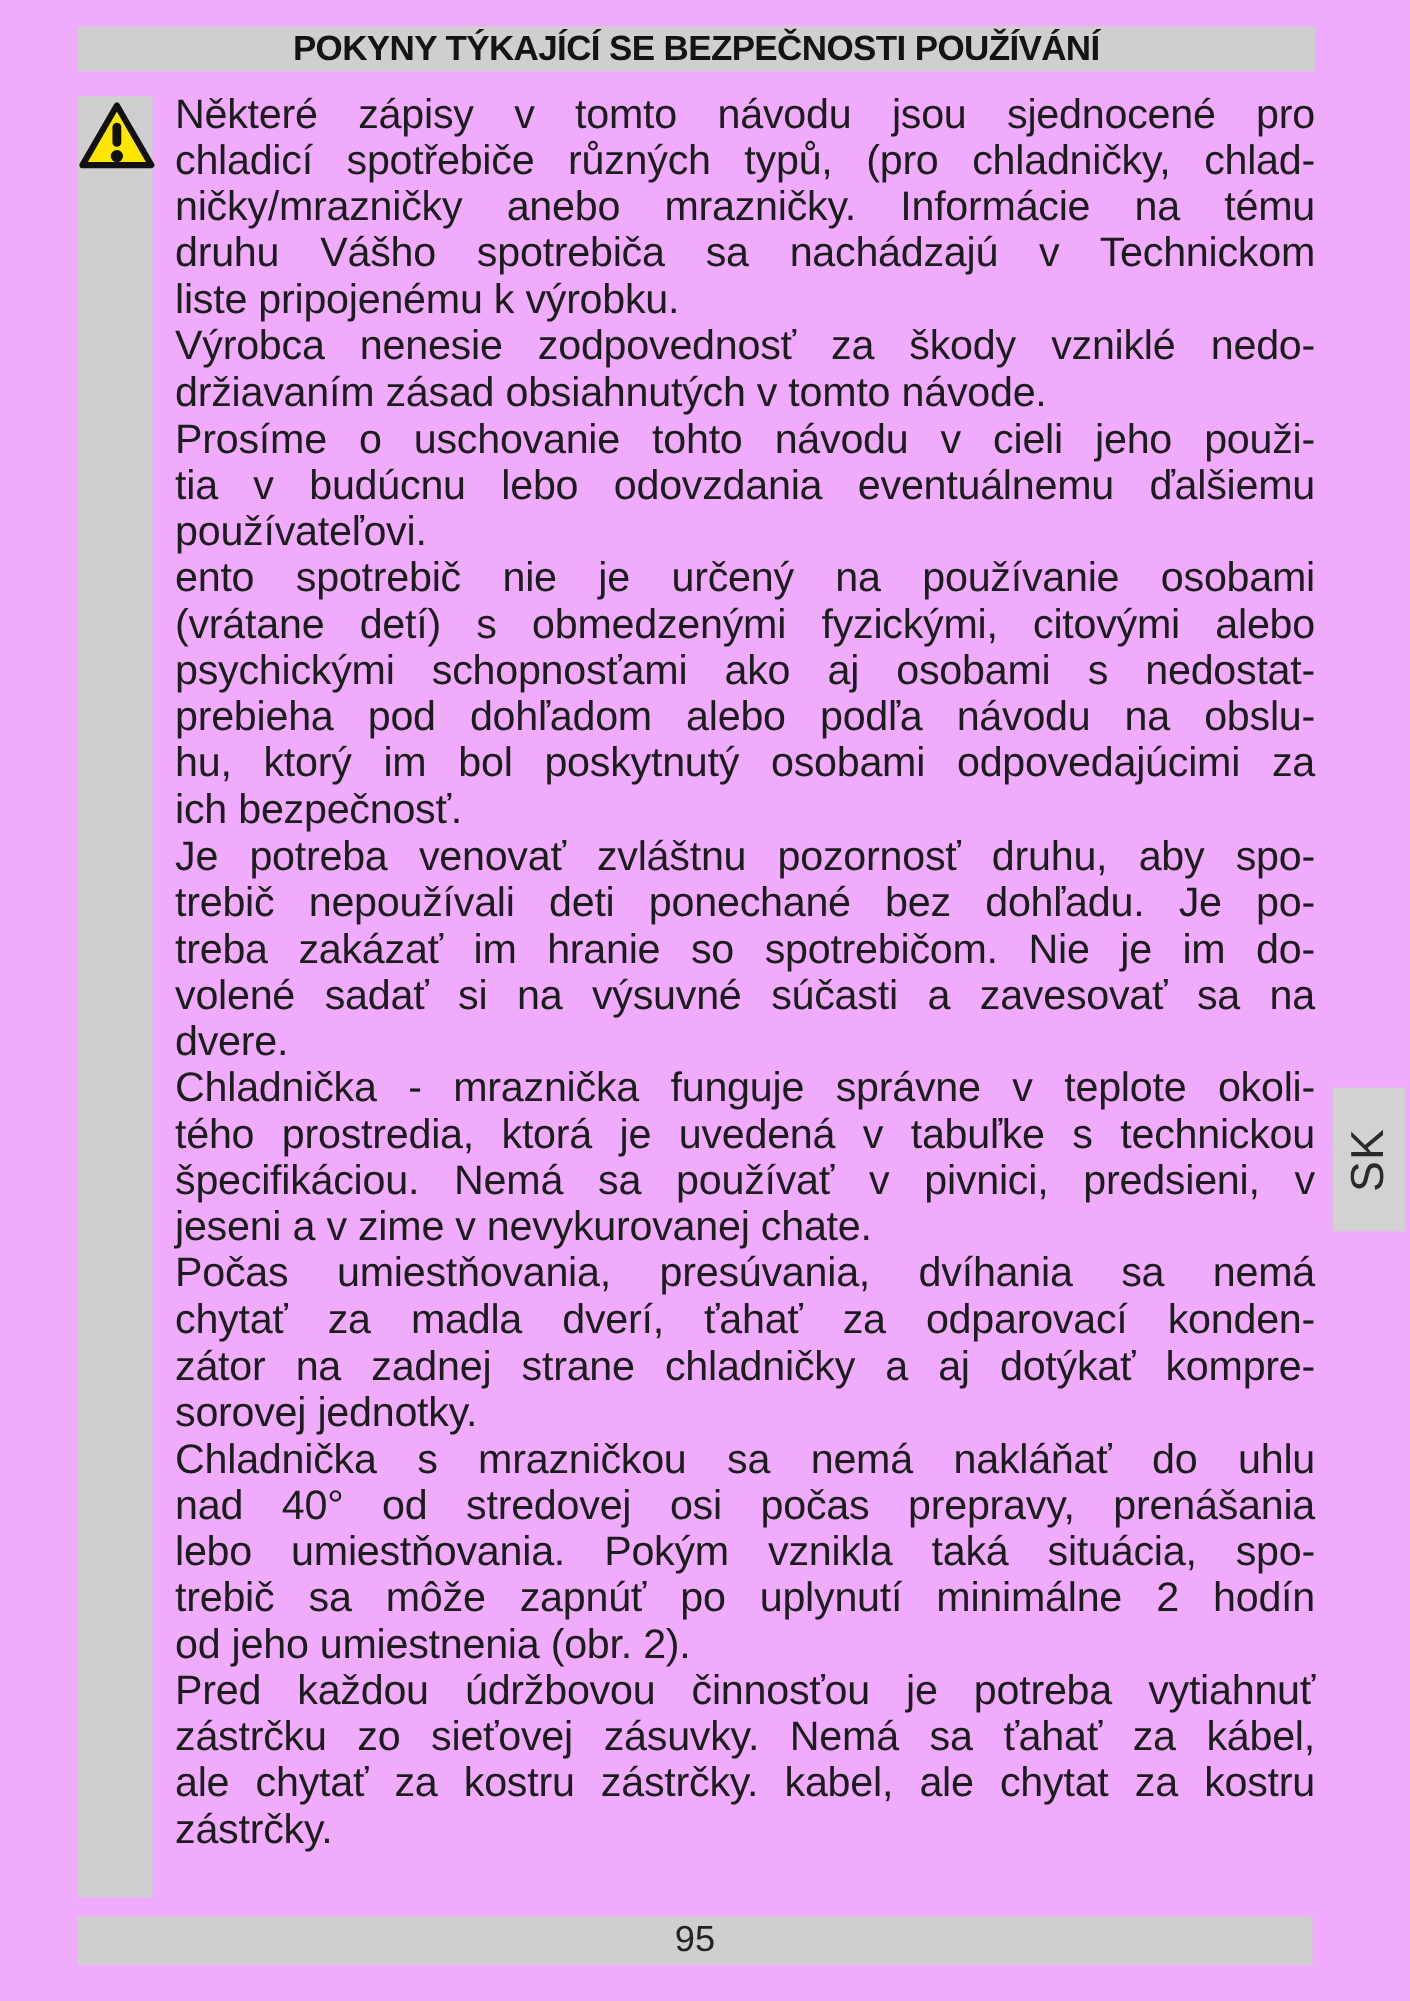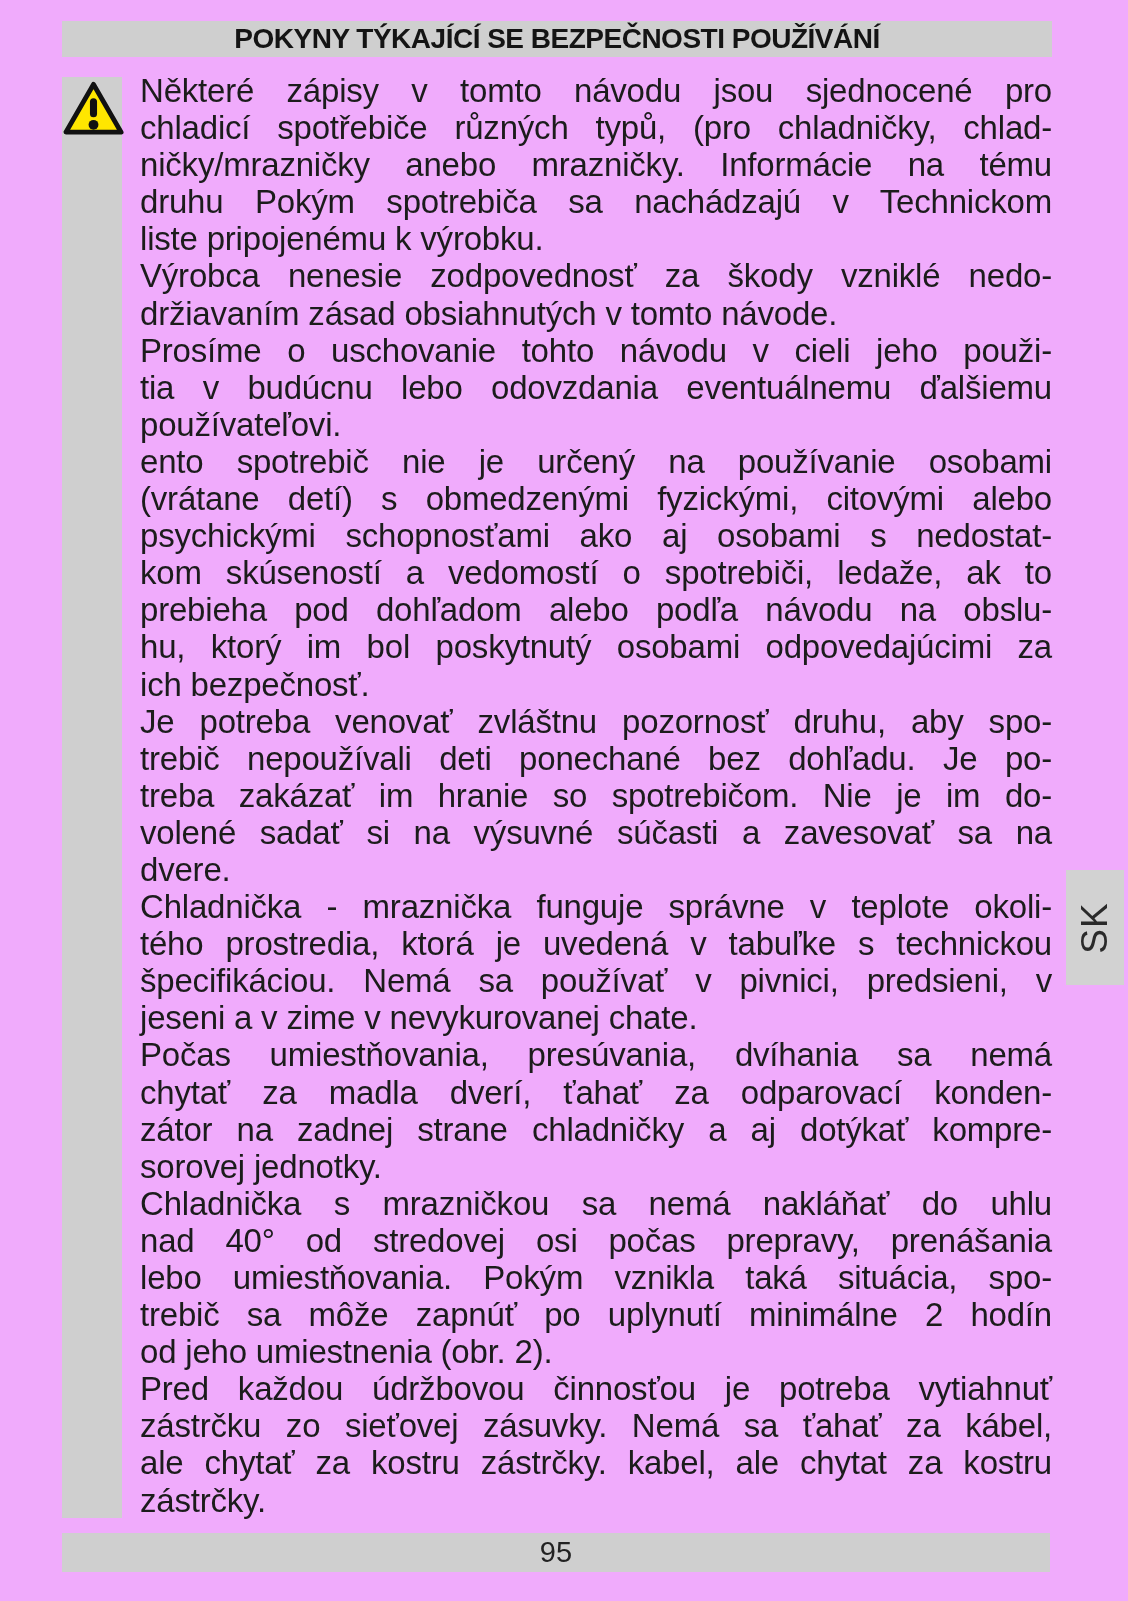--- a/index.html
+++ b/index.html
@@ -71,31 +71,30 @@
       <polygon points="32,6.5 60,55 4,55" fill="#ffe600" stroke="#111111" stroke-width="5" stroke-linejoin="round"></polygon>
       <rect x="28.4" y="20.5" width="7.2" height="19.5" rx="3.6" fill="#111111"></rect>
       <circle cx="32" cy="47.6" r="5" fill="#111111"></circle>
     </svg>
   </div>
 
   <div class="body-text">
       <div class="line">Některé zápisy v tomto návodu jsou sjednocené pro</div>
       <div class="line">chladicí spotřebiče různých typů, (pro chladničky, chlad-</div>
       <div class="line">ničky/mrazničky anebo mrazničky. Informácie na tému</div>
-      <div class="line">druhu Pokým spotrebiča sa nachádzajú v Technickom</div>
+      <div class="line">druhu Vášho spotrebiča sa nachádzajú v Technickom</div>
       <div class="line para-end">liste pripojenému k výrobku.</div>
       <div class="line">Výrobca nenesie zodpovednosť za škody vzniklé nedo-</div>
       <div class="line para-end">držiavaním zásad obsiahnutých v tomto návode.</div>
       <div class="line">Prosíme o uschovanie tohto návodu v cieli jeho použi-</div>
       <div class="line">tia v budúcnu lebo odovzdania eventuálnemu ďalšiemu</div>
       <div class="line para-end">používateľovi.</div>
       <div class="line">ento spotrebič nie je určený na používanie osobami</div>
       <div class="line">(vrátane detí) s obmedzenými fyzickými, citovými alebo</div>
       <div class="line">psychickými schopnosťami ako aj osobami s nedostat-</div>
-      <div class="line">kom skúseností a vedomostí o spotrebiči, ledaže, ak to</div>
       <div class="line">prebieha pod dohľadom alebo podľa návodu na obslu-</div>
       <div class="line">hu, ktorý im bol poskytnutý osobami odpovedajúcimi za</div>
       <div class="line para-end">ich bezpečnosť.</div>
       <div class="line">Je potreba venovať zvláštnu pozornosť druhu, aby spo-</div>
       <div class="line">trebič nepoužívali deti ponechané bez dohľadu. Je po-</div>
       <div class="line">treba zakázať im hranie so spotrebičom. Nie je im do-</div>
       <div class="line">volené sadať si na výsuvné súčasti a zavesovať sa na</div>
       <div class="line para-end">dvere.</div>
       <div class="line">Chladnička - mraznička funguje správne v teplote okoli-</div>
       <div class="line">tého prostredia, ktorá je uvedená v tabuľke s technickou</div>

